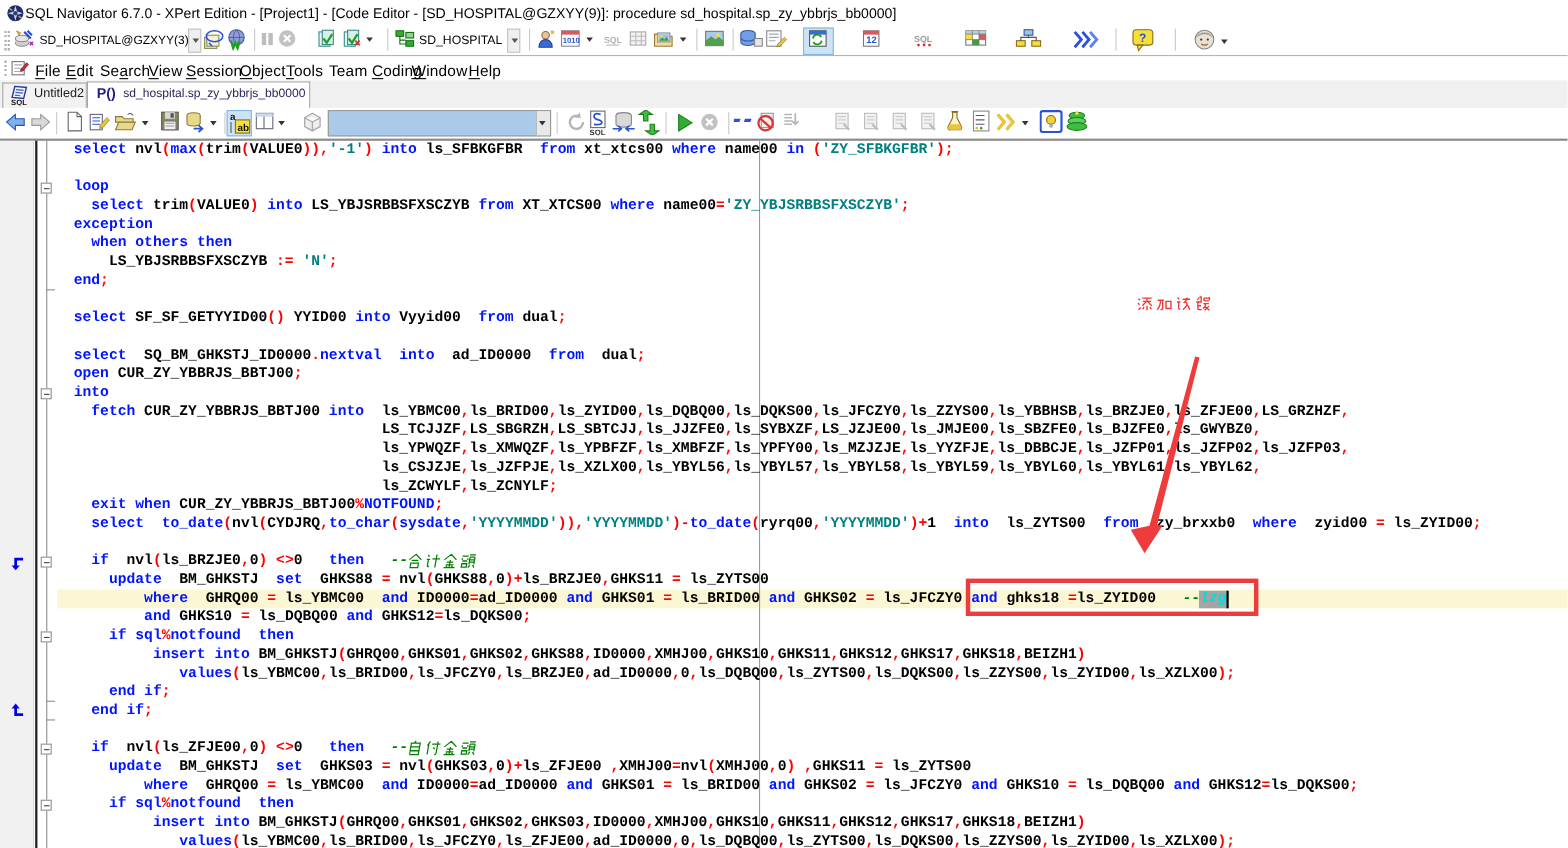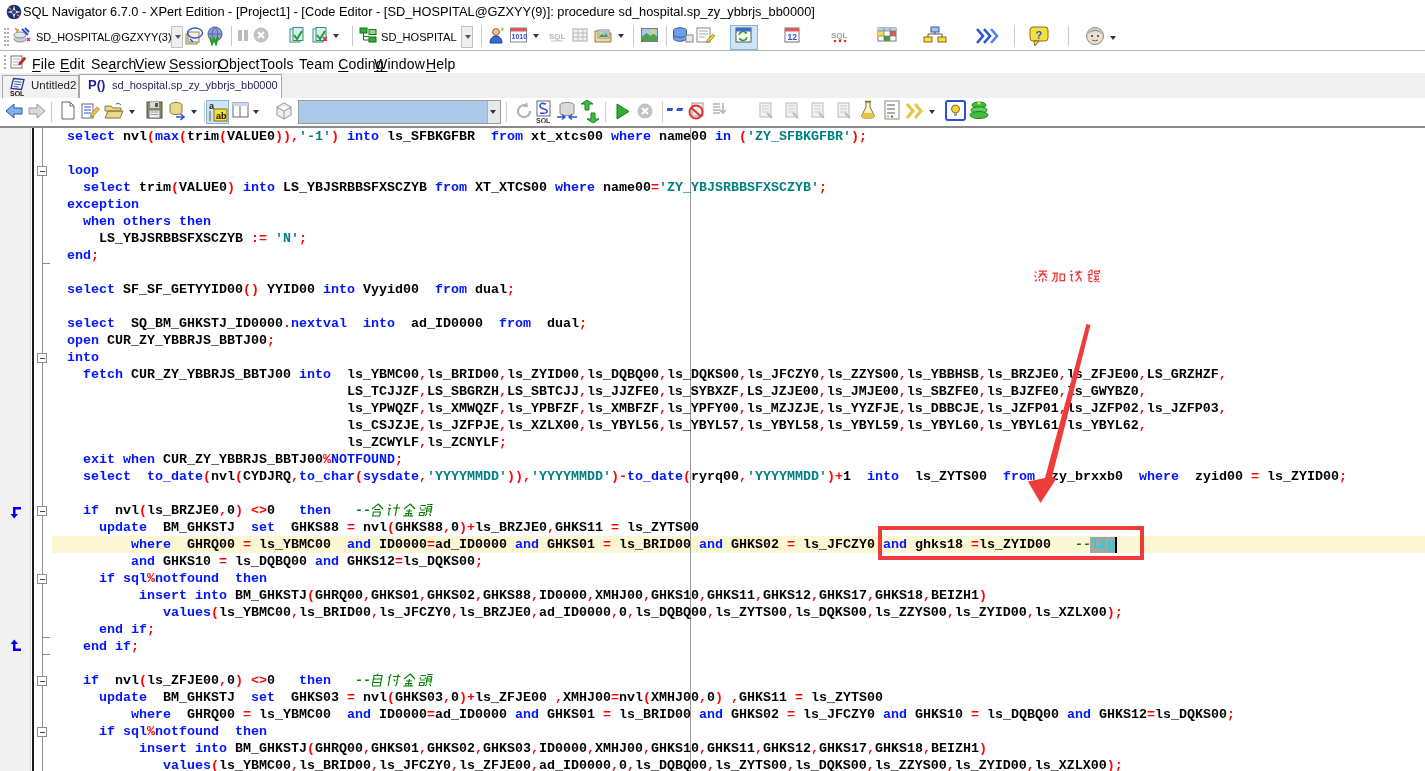--- a/index.html
+++ b/index.html
@@ -4,21 +4,21 @@
 html,body{width:1425px;height:771px;overflow:hidden;background:#fff;
  font-family:"Liberation Sans",sans-serif;}
 .abs{position:absolute}
 .sep{position:absolute;width:1px;height:20px;background:#c9c9c9}
 .grip{position:absolute;width:2px;background-image:repeating-linear-gradient(#aeaeae 0 2px,transparent 2px 4px)}
 .vbtn{position:absolute;width:12px;height:22px;background:#efefef;border:1px solid #c2c2c2}
 .vbtn:after{content:"";position:absolute;left:2.5px;top:8px;border:3px solid transparent;border-top:4px solid #555}
 .dar{position:absolute;width:0;height:0;border:3.5px solid transparent;border-top:4px solid #333}
 pre{position:absolute;left:67px;top:128px;font:bold 13.331px "Liberation Mono",monospace;line-height:17px;white-space:pre;color:#000;z-index:5}
 .k{color:#0014ff}.p{color:#ff0000}.s{color:#008080}.c{color:#008000;font-style:italic}
-.cy{color:#00dede;}
+.cy{color:#00dede;font-style:italic}
 .mi{position:absolute;top:56px;font-size:14px;color:#000;letter-spacing:.2px}
 .mi u{text-decoration-thickness:1px;text-underline-offset:2px}
 .fb{position:absolute;left:37px;width:10px;height:10px;background:#fff;border:1px solid #8e8e8e;z-index:6}
 .fb:after{content:"";position:absolute;left:1.5px;top:3.5px;width:5px;height:1px;background:#444}
 .tick{position:absolute;left:42px;width:8px;height:1px;background:#8e8e8e;z-index:6}
 </style></head><body>
 
 <svg class="abs" style="left:6px;top:4px" width="16" height="16" viewBox="0 0 16 16">
  <circle cx="8" cy="8" r="7.3" fill="#1d2f6e"></circle>
  <path d="M8 1.2 L9.5 6.5 L14.8 8 L9.5 9.5 L8 14.8 L6.5 9.5 L1.2 8 L6.5 6.5 Z" fill="#cfd6ea"></path>

